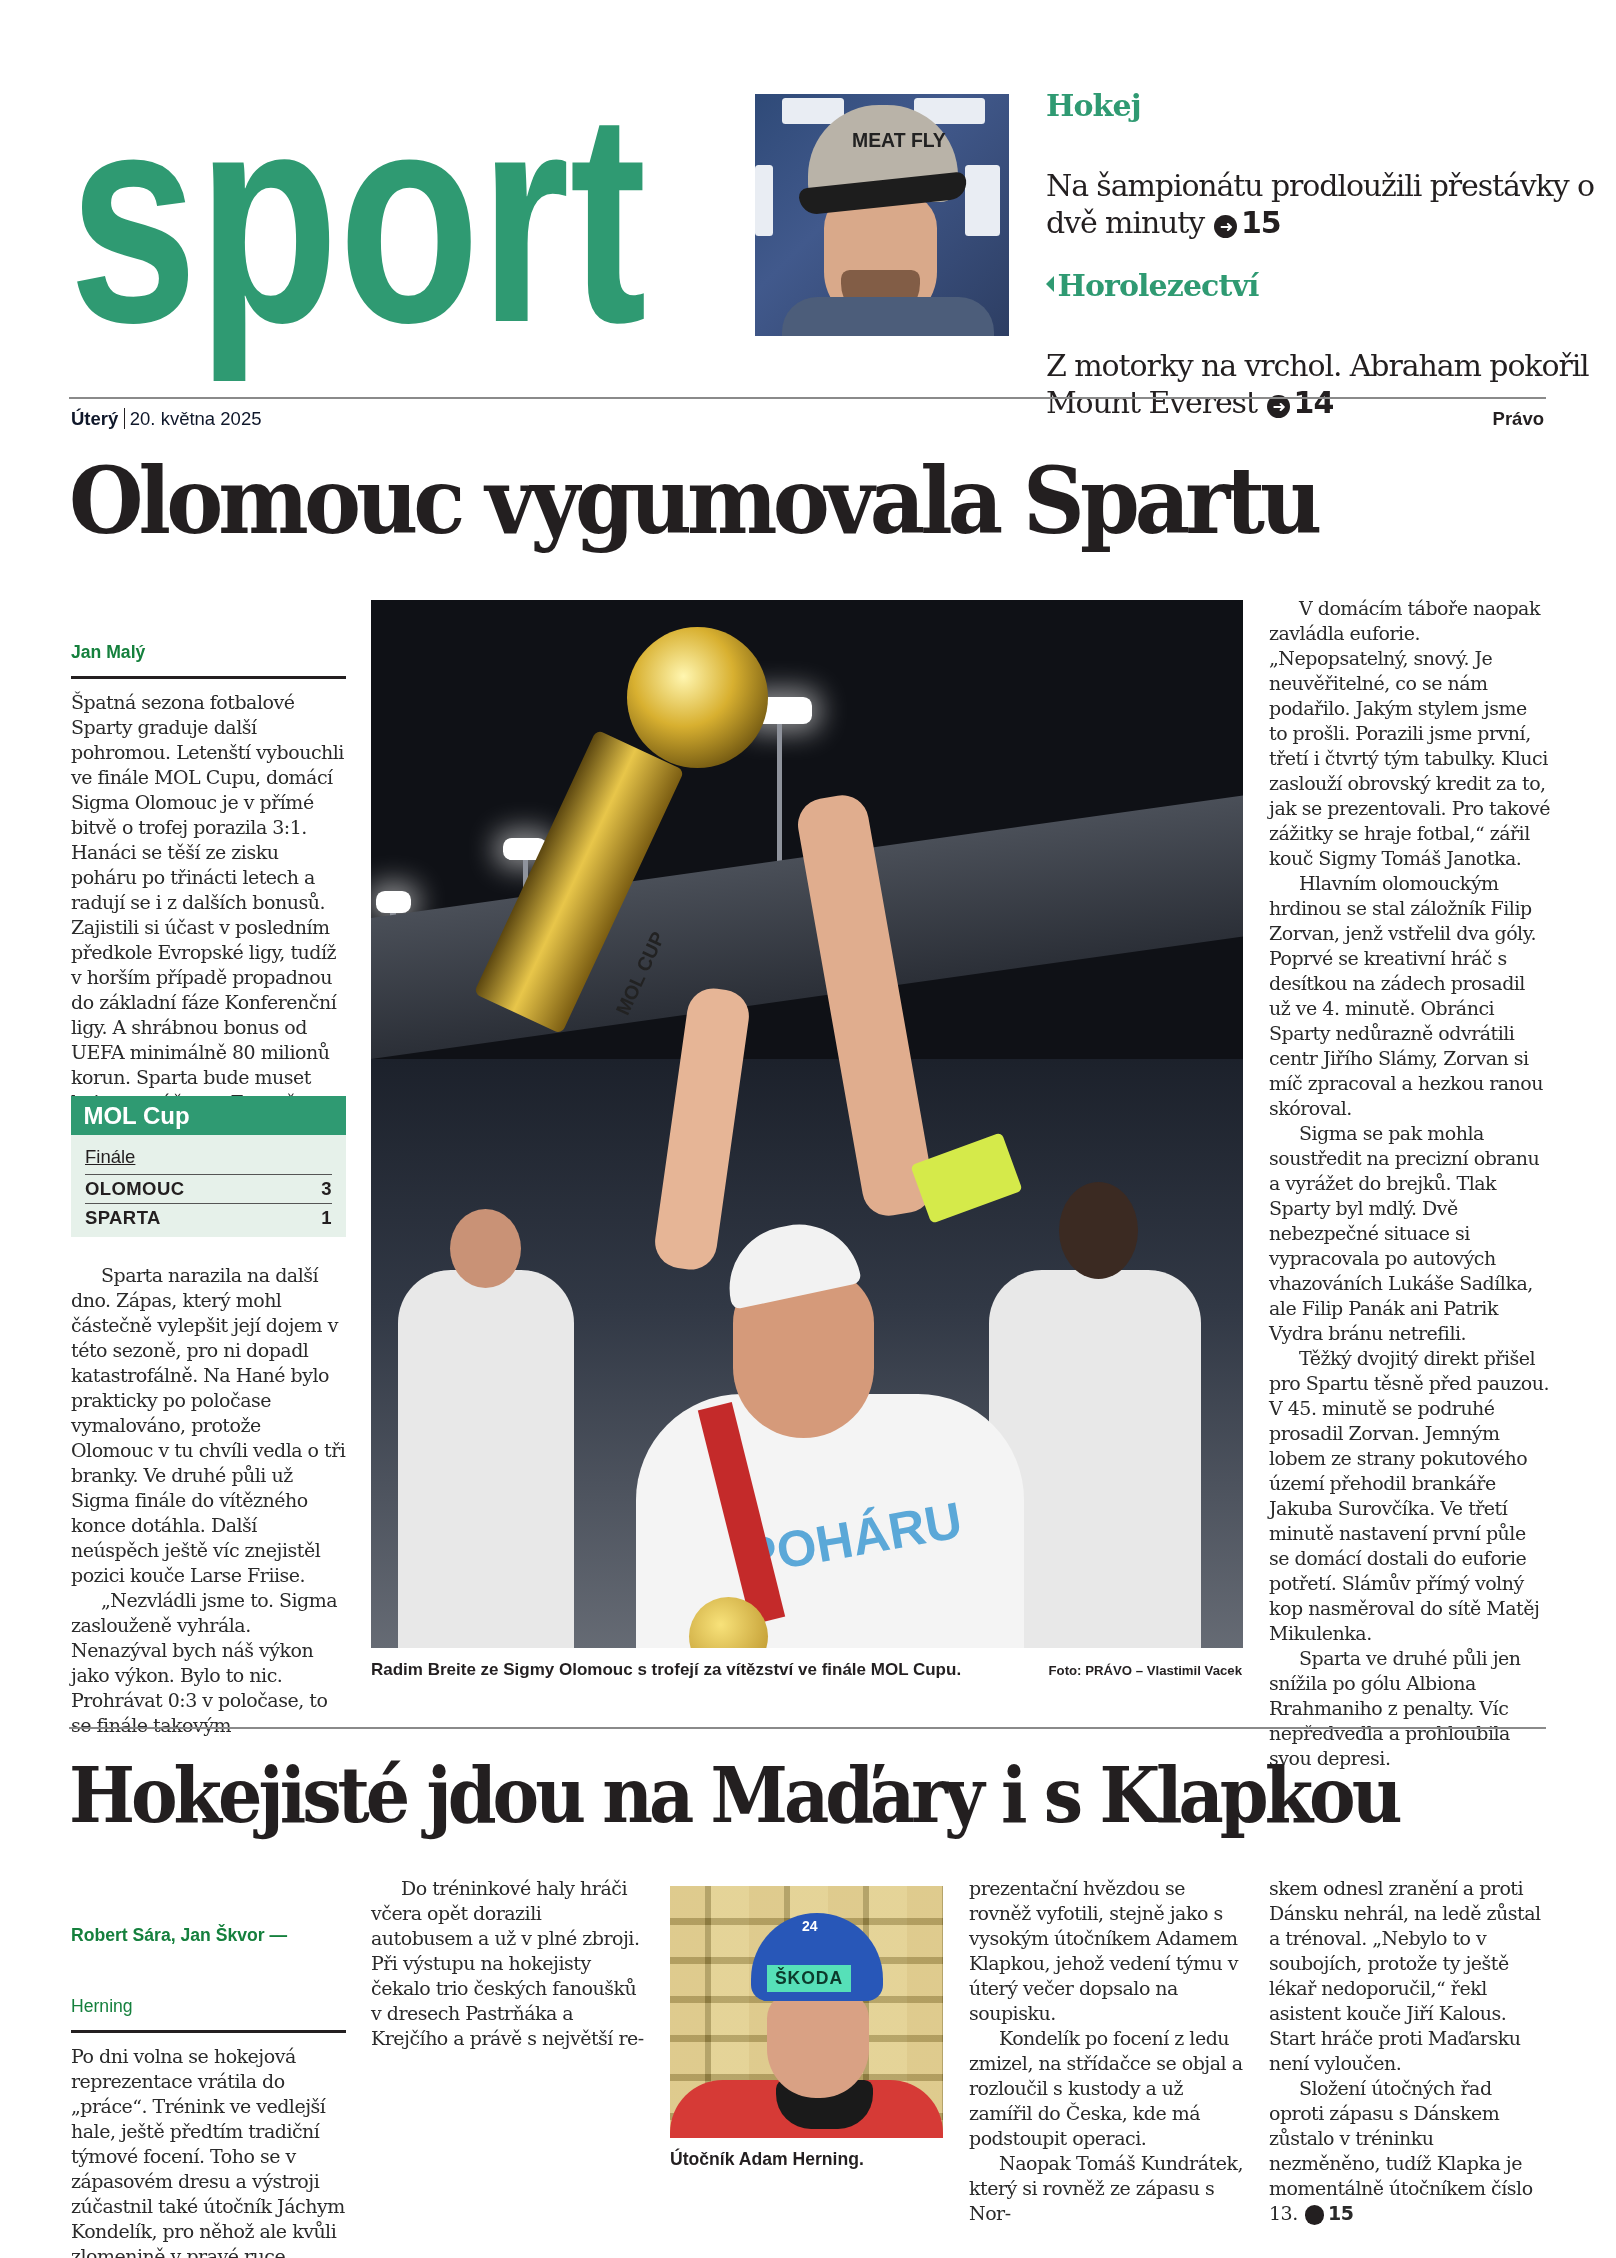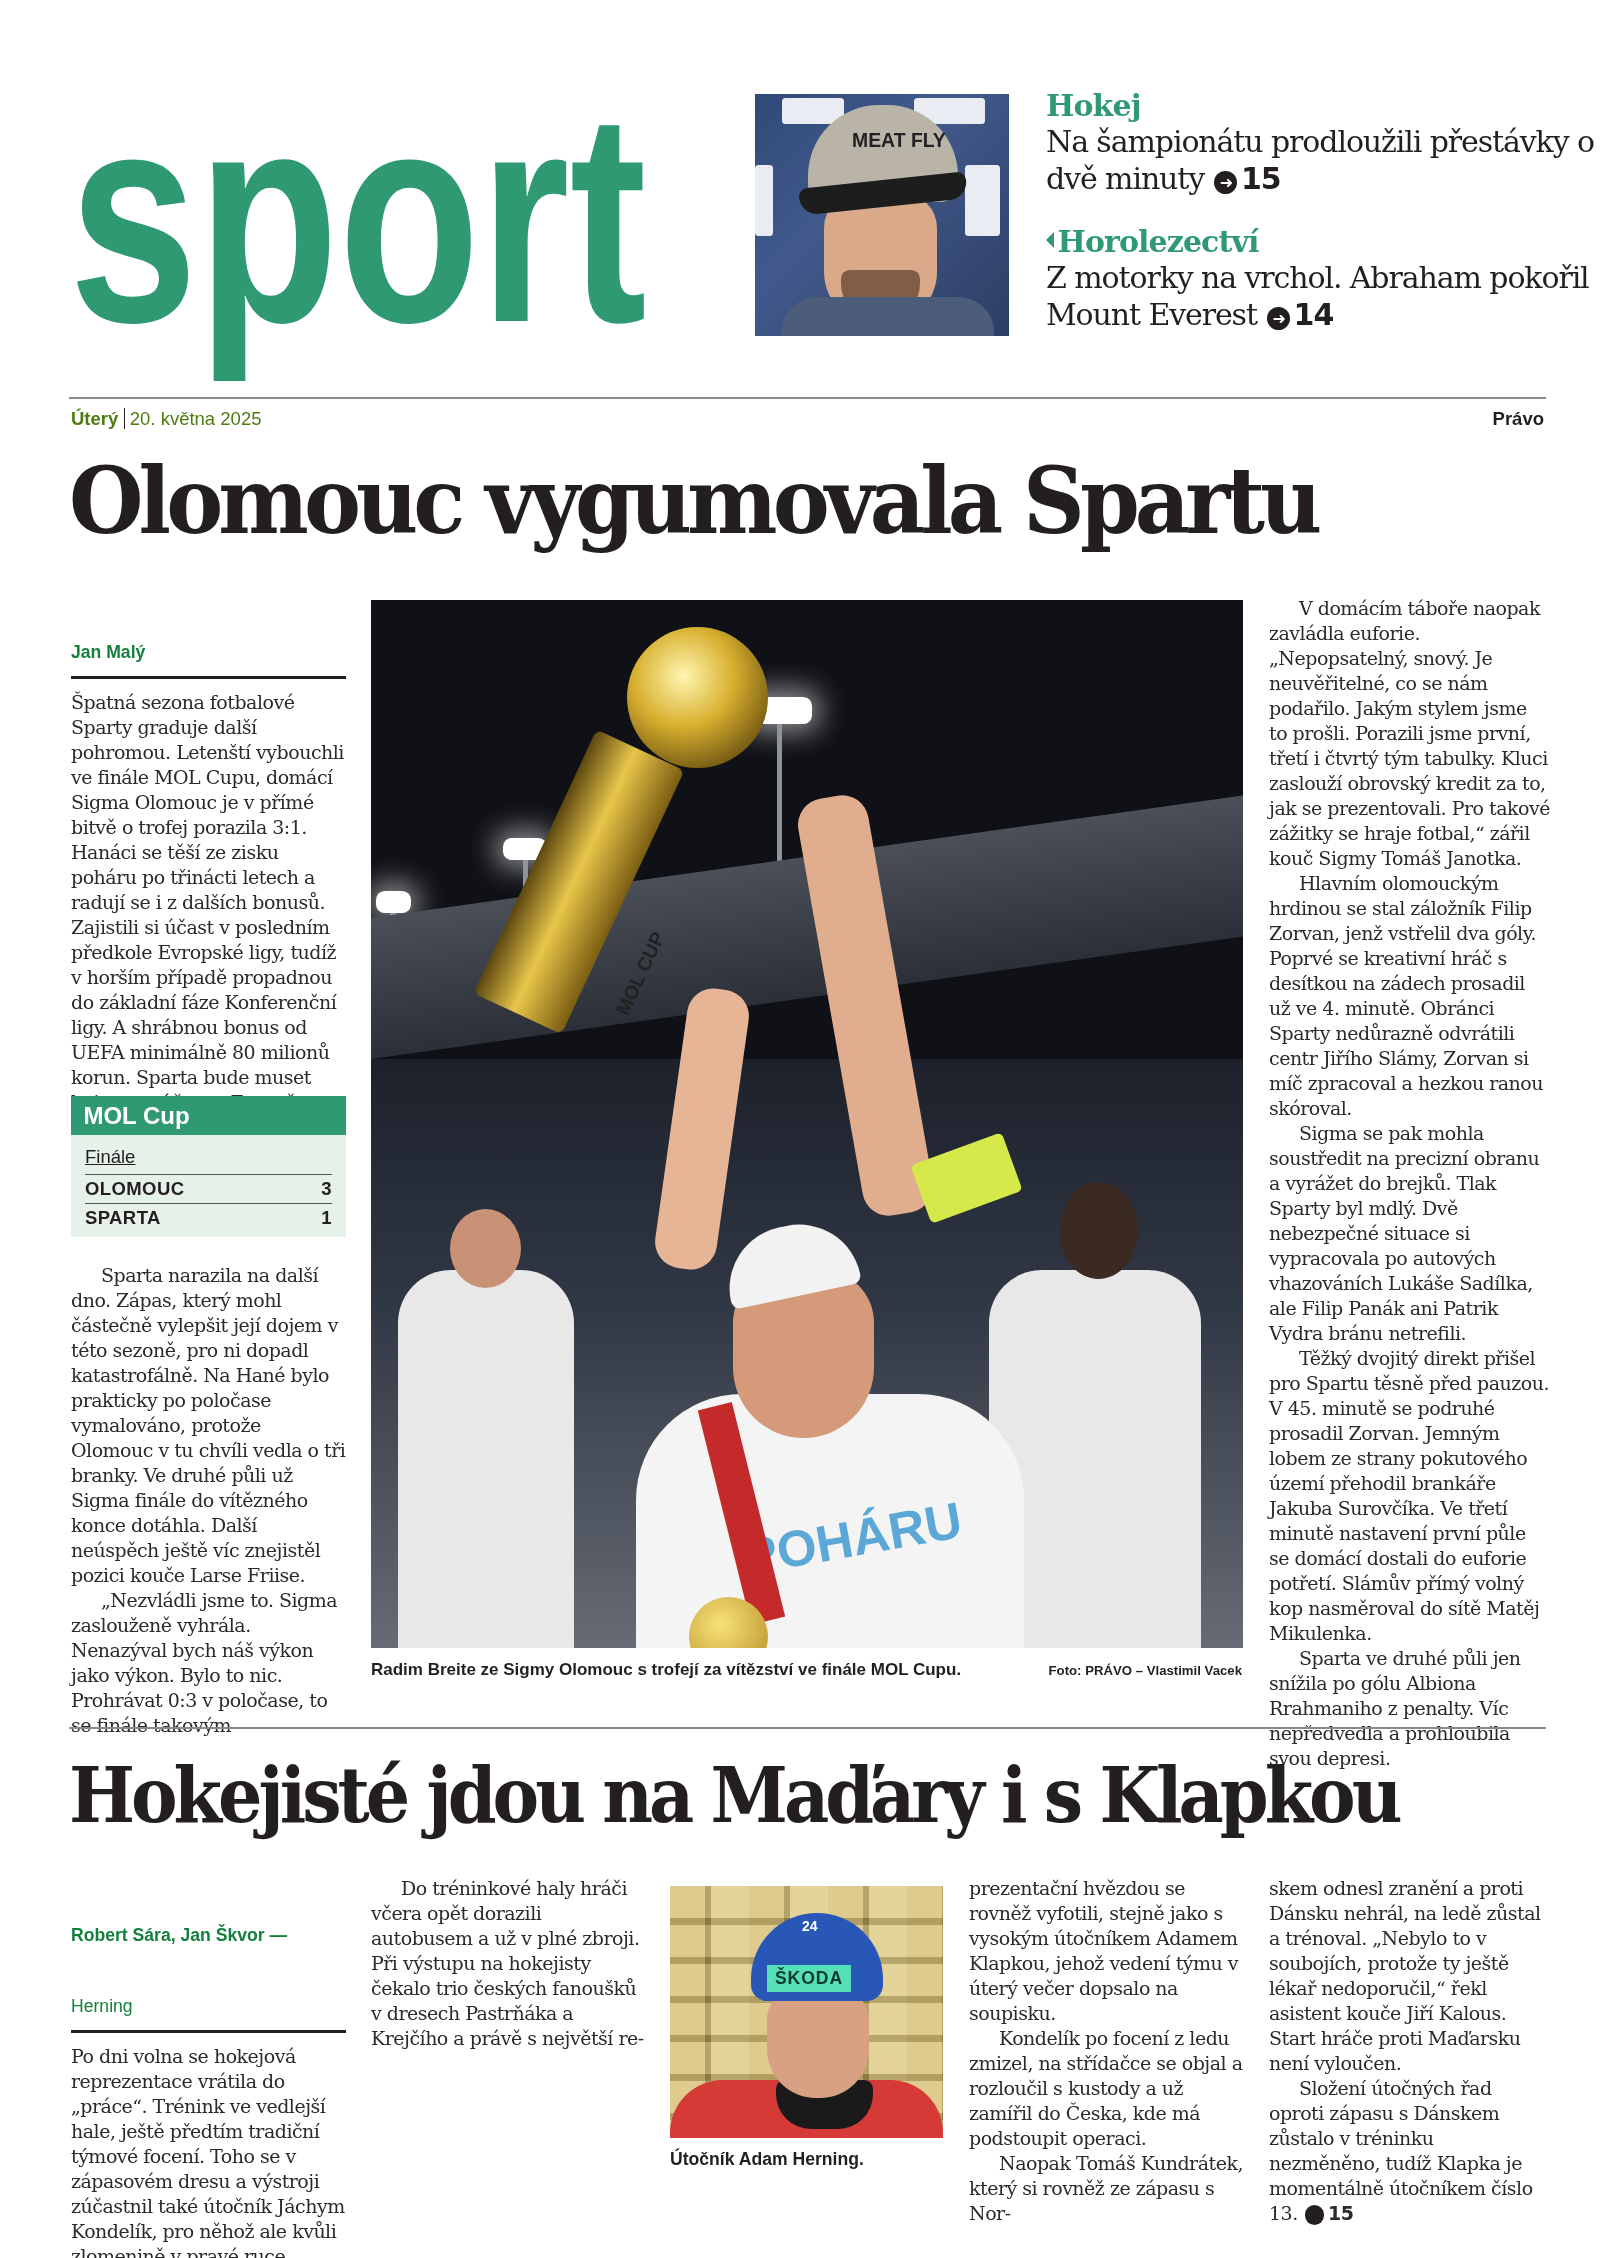--- a/index.html
+++ b/index.html
@@ -15,26 +15,26 @@
   .teaser-photo .brim { position: absolute; left: 44px; top: 86px; width: 168px; height: 26.5px; background: #1d1d1d; border-radius: 17.6px 17.6px 35px 35px; transform: rotate(-6deg); }
   .teaser-photo .face { position: absolute; left: 69px; top: 99px; width: 113px; height: 132px; background: #d9a98a; border-radius: 35px 35px 53px 53px; }
   .teaser-photo .beard { position: absolute; left: 86px; top: 176px; width: 79px; height: 53px; background: #6b4a35; border-radius: 8.8px 8.8px 40px 40px; opacity: .8; }
   .teaser-photo .shirt { position: absolute; left: 26.5px; top: 203px; width: 212px; height: 53px; background: #4c5d7a; border-radius: 35px 35px 0 0; }
   .teaser-photo .captxt { position: absolute; left: 97px; top: 35px; font: 900 19.4px "Liberation Sans", sans-serif; color: #222; }
 
   .teasers { left: 1046px; top: 88px; width: 565px; }
   .teaser { margin-bottom: 26.5px; }
   .teaser-kicker { font: 700 30px "DejaVu Serif", serif; color: #2f9a72; line-height: 35px; letter-spacing: -0.9px; }
   .teaser-kicker .tri { display: inline-block; width: 0; height: 0; border-top: 8px solid transparent; border-bottom: 8px solid transparent; border-right: 8.8px solid #2f9a72; margin-right: 3.5px; vertical-align: 3.5px; }
-  .teaser-title { font: 400 30px "DejaVu Serif", serif; line-height: 37px; letter-spacing: -1.1px; color: #231f20; }
+  .teaser-title { font: 400 30px "DejaVu Serif", serif; line-height: 37px; letter-spacing: -1.1px; color: #231f20; margin-top: 44px; }
   .pageref { font-family: "DejaVu Sans", sans-serif; font-weight: 700; white-space: nowrap; }
   .arrow-circle { display: inline-block; width: 23px; height: 23px; border-radius: 50%; background: #231f20; color: #fff; font: 700 16px/23px "DejaVu Sans", sans-serif; text-align: center; vertical-align: 0.9px; margin: 0 3.5px 0 1.8px; }
 
   .rule-top { left: 69px; top: 397px; width: 1477px; height: 1.8px; background: #8a8a8a; }
-  .dateline { left: 71px; top: 408px; font: 400 18.5px "Liberation Sans", sans-serif; color: #4d7c0f; }
+  .dateline { left: 71px; top: 408px; font: 400 18.5px "Liberation Sans", sans-serif; color: #0f172a; }
   .dateline b { font-weight: 700; }
   .dateline .sep { display: inline-block; width: 0.9px; height: 21px; background: #231f20; vertical-align: -4.4px; margin: 0 5.3px; }
   .publisher { right: 72px; top: 408px; font: 700 18.5px "Liberation Sans", sans-serif; }
 
   .headline-1 { left: 69px; top: 448px; font: 700 92px/106px "DejaVu Serif", serif; letter-spacing: -5.3px; color: #231f20; white-space: nowrap; transform: scaleX(0.93); transform-origin: left top; }
 
   
   .byline { font: 700 17.6px/23px "Liberation Sans", sans-serif; color: #15803d; margin-top: 48px; }
   .byline-rule { height: 2.6px; background: #231f20; margin: 12.4px 0 10.6px 0; }
   .body-text { font: 400 19px/25px "DejaVu Serif", serif; letter-spacing: -0.5px; color: #2a2a2a; text-align: left; }

